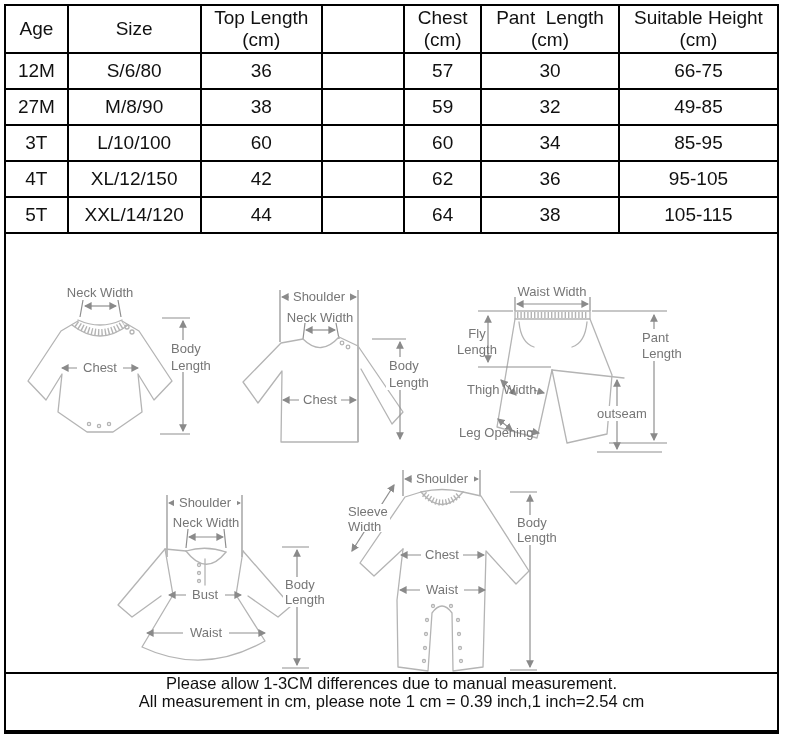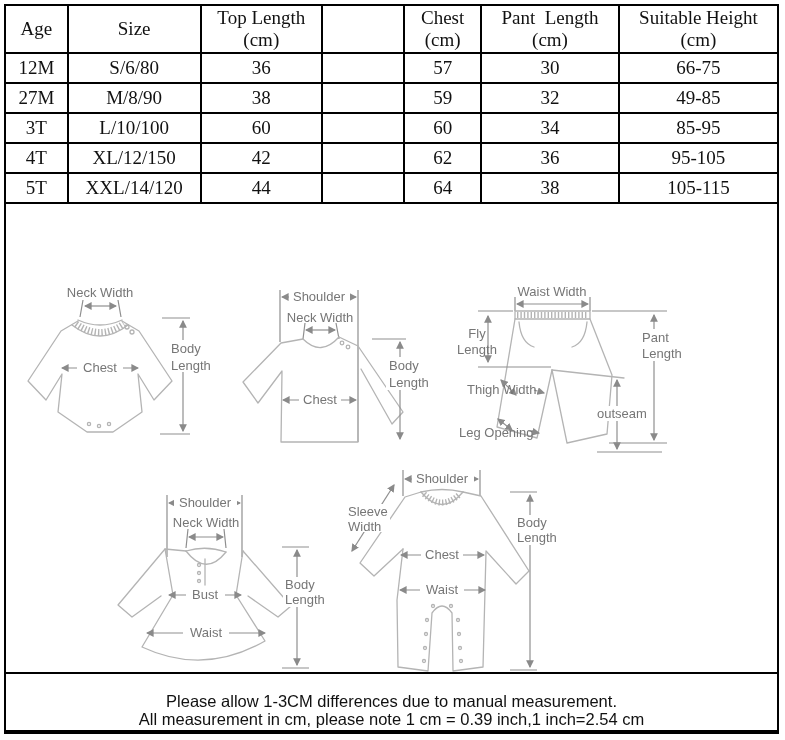--- a/index.html
+++ b/index.html
@@ -1,34 +1,34 @@
 <!DOCTYPE html>
 <html><head>
 <meta charset="utf-8">
 <style>
   html,body{margin:0;padding:0;background:#fff;}
   .page{position:relative;width:785px;height:740px;background:#fff;overflow:hidden;
         font-family:"Liberation Sans",sans-serif;color:#111;}
   .sheet{position:absolute;left:4px;top:4px;width:775px;height:730px;box-sizing:border-box;
          border:2px solid #000;border-bottom-width:4px;display:flex;flex-direction:column;}
-  table.size{border-collapse:collapse;table-layout:fixed;width:100%;font-family:Liberation Serif, serif;}
+  table.size{border-collapse:collapse;table-layout:fixed;width:100%;}
   table.size td,table.size th{border:2px solid #000;padding:0;text-align:center;vertical-align:middle;
          font-size:19px;font-weight:400;color:#111;overflow:hidden;}
   table.size tr.hdr{height:47px;}
-  table.size tr.row{height:30px;}
+  table.size tr.row{height:36px;}
   table.size th{border-top:none;}
   table.size td:first-child,table.size th:first-child{border-left:none;}
   table.size td:last-child,table.size th:last-child{border-right:none;}
   .th-label{display:block;white-space:pre;line-height:22px;}
   .th-unit{display:block;line-height:22px;}
   .c0{width:61px;}.c1{width:131px;}.c2{width:120px;}.c3{width:81px;}
   .c4{width:76px;}.c5{width:136px;}.c6{width:156px;}
   .diagram-zone{flex:1 1 auto;}
   .footer{box-sizing:border-box;height:58px;border-top:2px solid #000;text-align:center;
-          padding-top:18px;font-size:16.5px;line-height:18px;color:#111;}
+          font-size:16.5px;line-height:18px;color:#111;}
   .overlay{position:absolute;left:0;top:0;width:785px;height:740px;}
   .g{stroke:#b4b4b4;stroke-width:1.3;fill:none;stroke-linejoin:round;stroke-linecap:round;}
   .gd{stroke:#b4b4b4;fill:none;stroke-dasharray:1.4 2;}
   .m{stroke:#8f8f8f;stroke-width:1.2;fill:none;}
   .lab{font-family:"Liberation Sans",sans-serif;font-size:13px;fill:#767676;}
   .labc{text-anchor:middle;}
   .wbg{fill:#ffffff;}
 </style>
 </head>
 <body>

